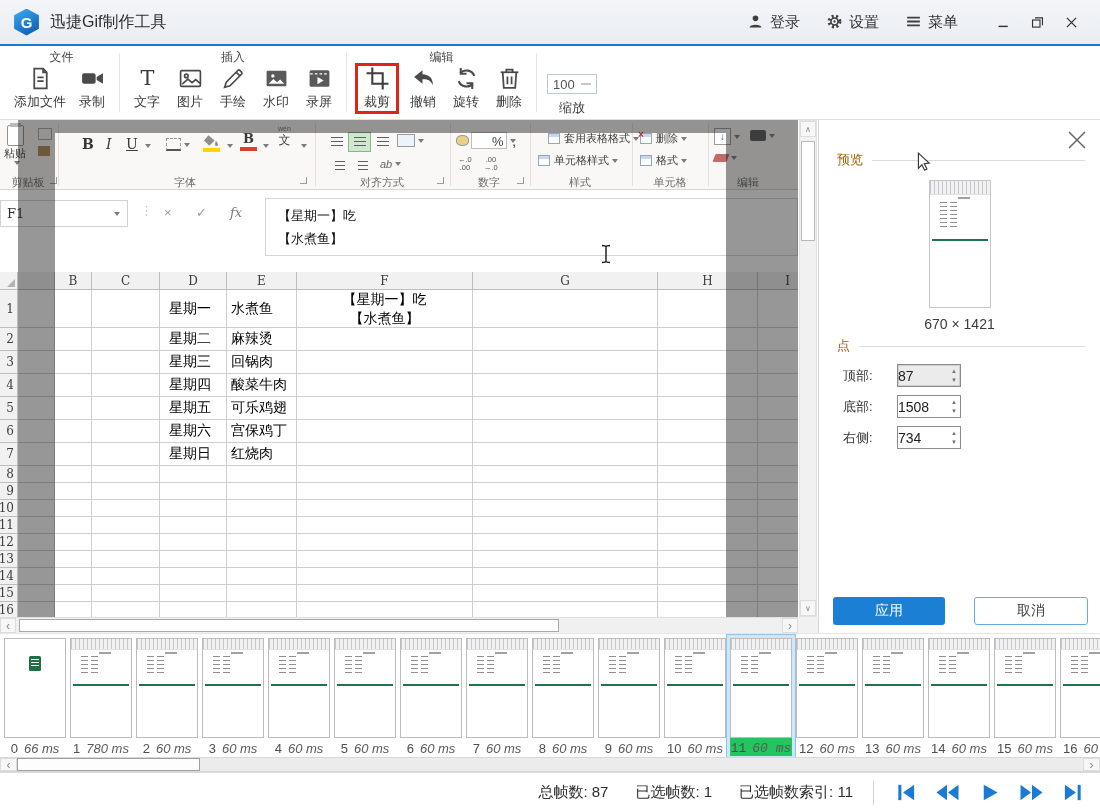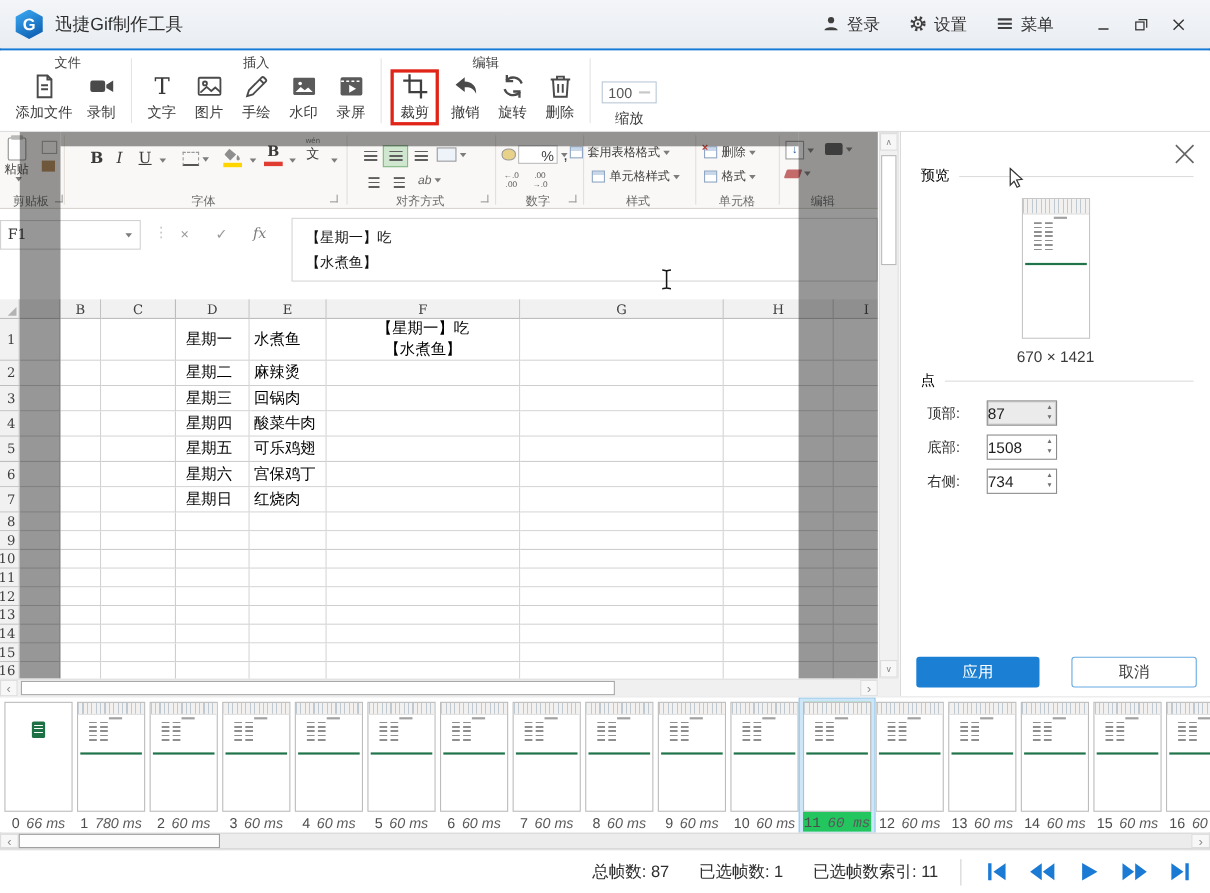--- a/index.html
+++ b/index.html
@@ -129,21 +129,21 @@
   .hthumb{position:absolute;left:19px;top:1px;width:540px;height:13px;background:#fff;border:1px solid #a8a8a8;box-sizing:border-box;cursor:pointer;}
   .hscroll .sb-l{height:15px;} .hscroll .sb-r{right:0;left:auto;height:15px;}
   .scorner{position:absolute;left:798px;top:497px;width:20px;height:16px;background:#f1f1f1;z-index:6;}
   #cursor-ibeam{position:absolute;left:600px;top:124px;width:12px;height:20px;z-index:8;}
 
   
   #panel{position:absolute;left:818px;top:120px;width:282px;height:513px;background:#fff;
     border-left:1px solid #d6d6d6;box-sizing:border-box;}
   .pclose{position:absolute;right:11px;top:8px;width:24px;height:24px;cursor:pointer;}
   .psec{position:absolute;left:18px;width:248px;display:flex;align-items:center;}
-  .plabel{font-size:13px;color:#000000;margin-right:9px;}
+  .plabel{font-size:13px;color:#a16207;margin-right:9px;}
   .pline{flex:1;height:1px;background:#dcdcdc;}
   #preview-thumb{position:absolute;left:110px;top:60px;width:62px;height:128px;background:#fff;
     border:1px solid #c6c6c6;box-sizing:border-box;}
   .psize{position:absolute;left:0;top:196px;width:100%;text-align:center;font-size:14px;color:#3a3a3a;}
   #crop-fields{position:absolute;left:0;top:240px;width:100%;}
   .cfrow{display:flex;align-items:center;height:31px;padding-left:24px;}
   .cflabel{width:54px;font-size:13px;color:#333;}
   .cfbox{width:64px;height:23px;border:1px solid #8c8c8c;background:#fff;box-sizing:border-box;
     display:flex;align-items:center;position:relative;font-size:14px;color:#1e1e1e;cursor:text;}
   .cfbox.first{background:#ebebeb;box-shadow:inset 0 0 0 1px #cfcfcf;}
@@ -474,21 +474,21 @@
         <div class="ri" style="left:492px;top:14px;font-size:13px;">%</div>
         <div class="ri" style="left:512px;top:12px;font-size:15px;">,</div>
         <div class="ri decnum" style="left:458px;top:36px;">←.0
 .00</div>
         <div class="ri decnum" style="left:484px;top:36px;">.00
 →.0</div>
         <div class="rlabel" style="left:452px;width:74px;">数字</div>
         <span class="launch" style="left:517px;top:57px;"></span>
         <div class="rsep" style="left:530px;"></div>
 
-        <div class="ri" style="left:518px;top:11px;">
+        <div class="ri" style="left:548px;top:11px;">
             <span class="tico"></span>
             <span>套用表格格式</span>
             <span class="caret"></span>
           </div>
         <div class="ri" style="left:538px;top:33px;">
             <span class="tico"></span>
             <span>单元格样式</span>
             <span class="caret"></span>
           </div>
         <div class="rlabel" style="left:532px;width:96px;">样式</div>

